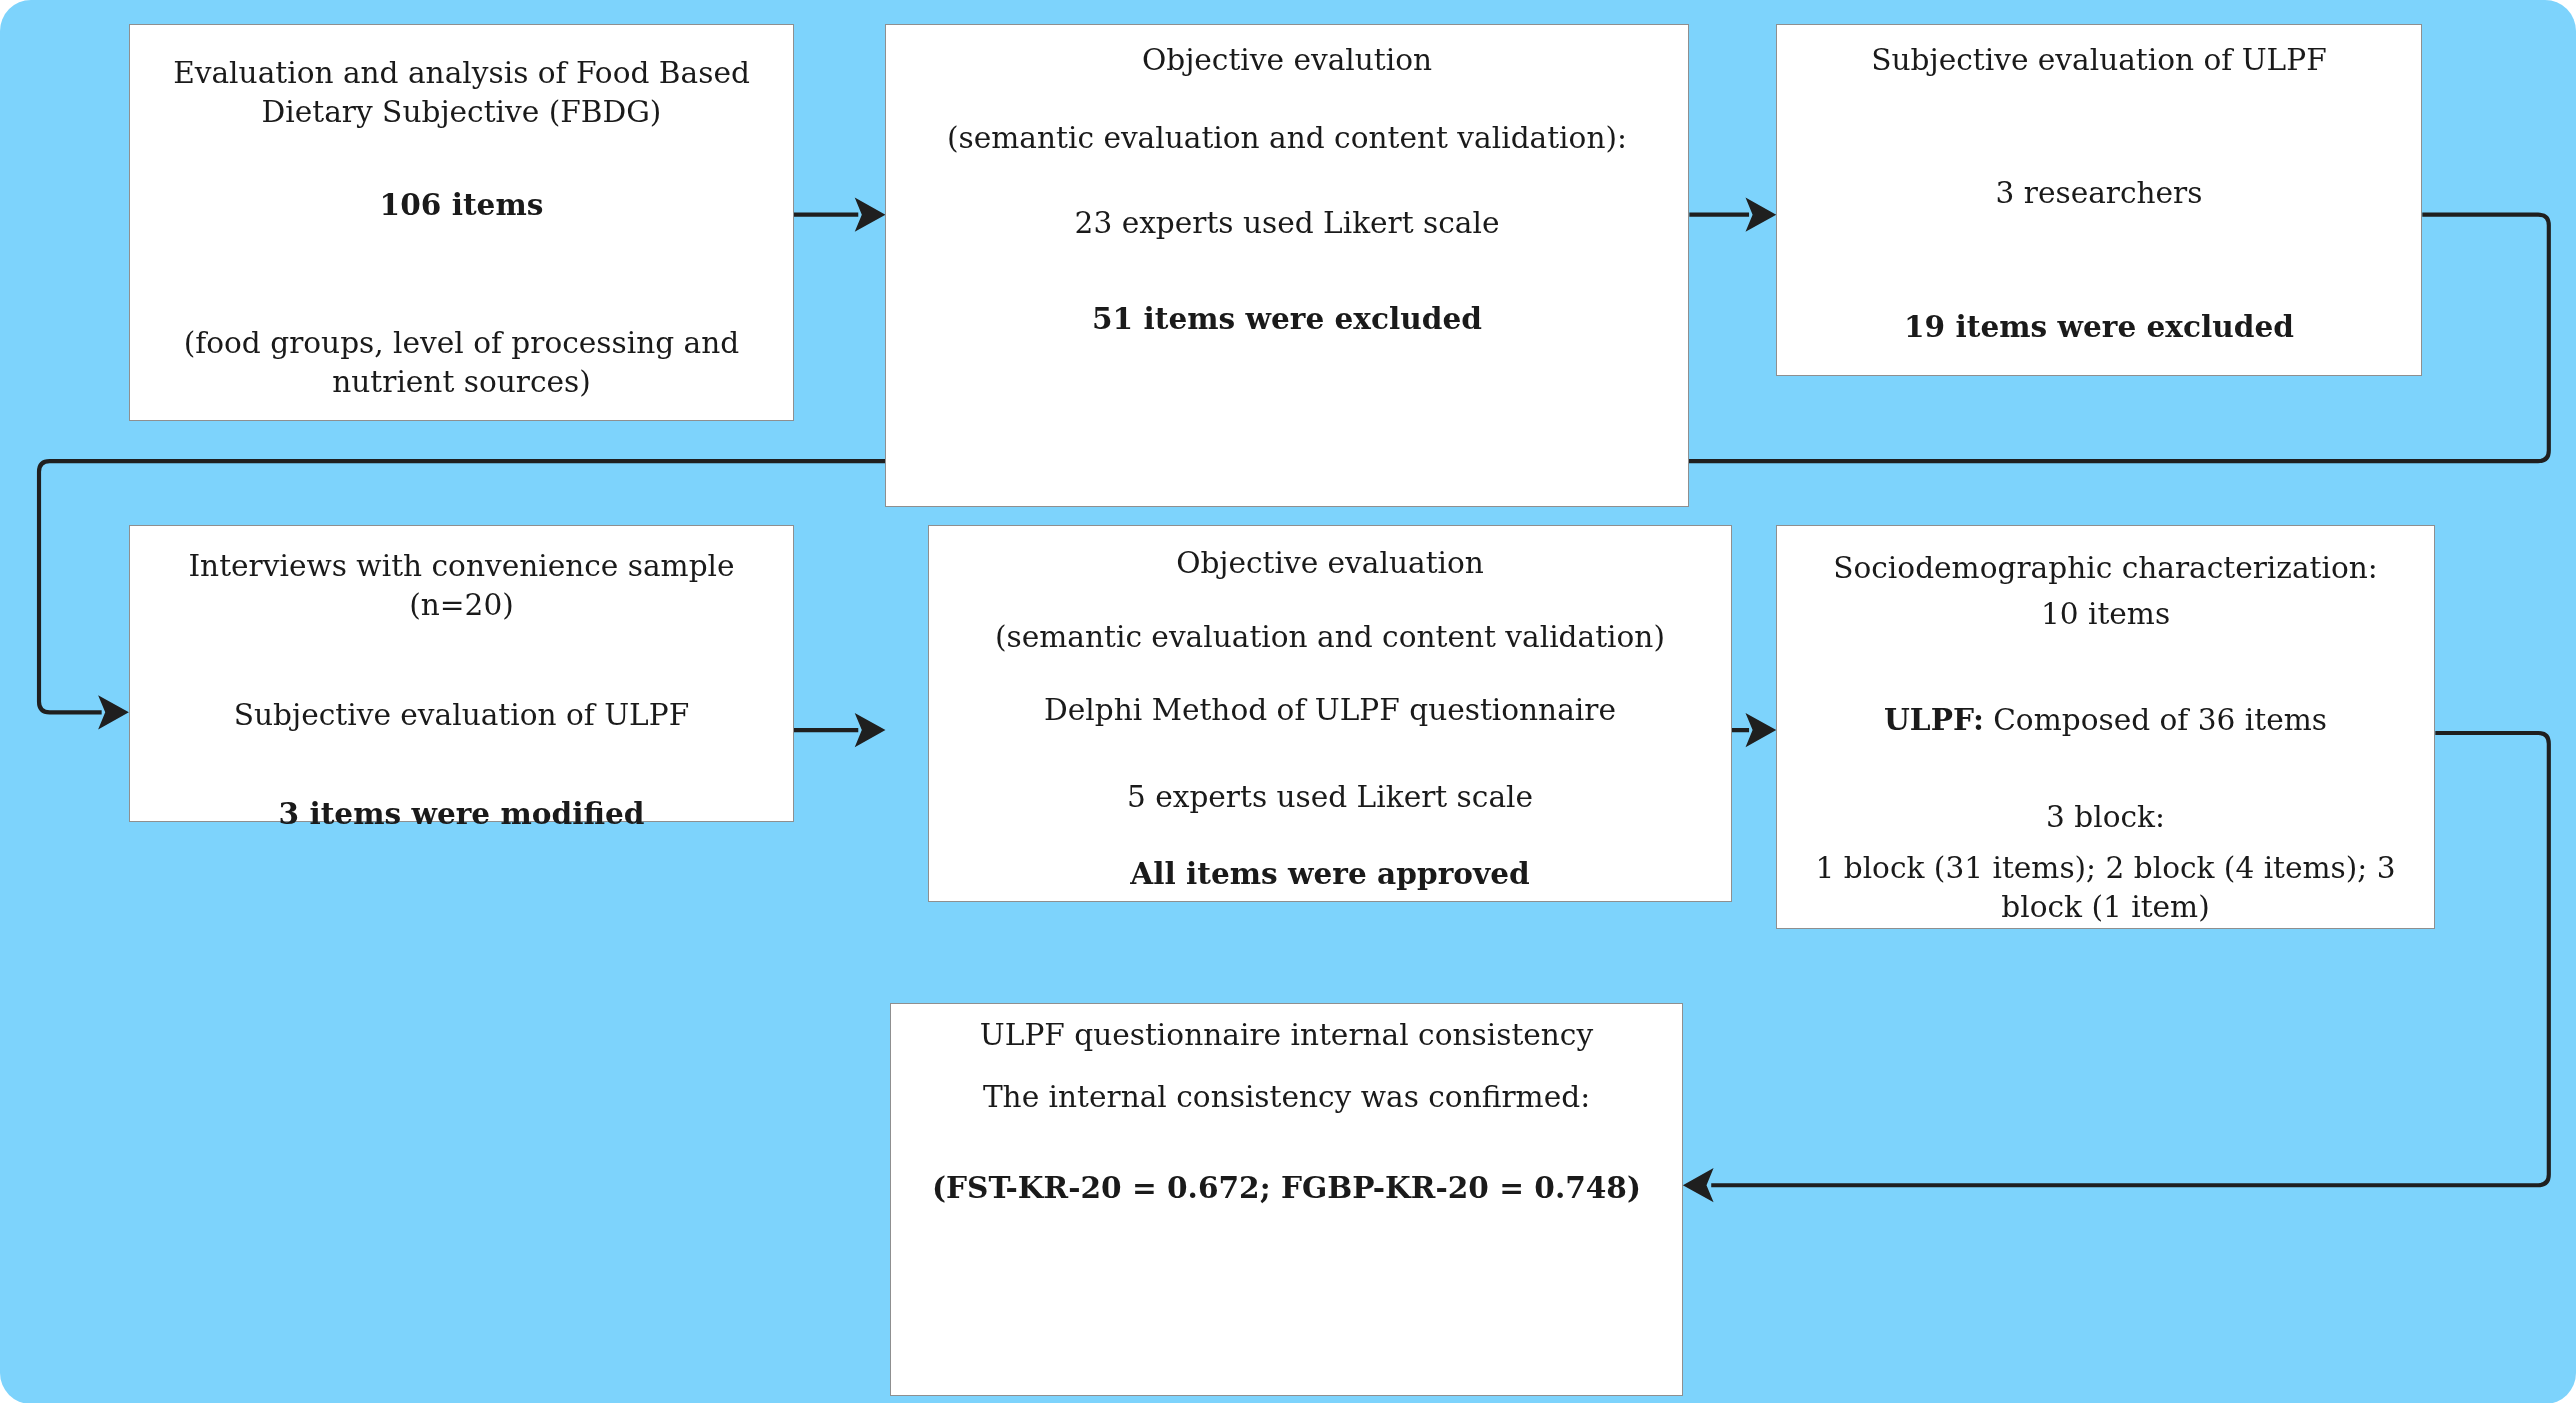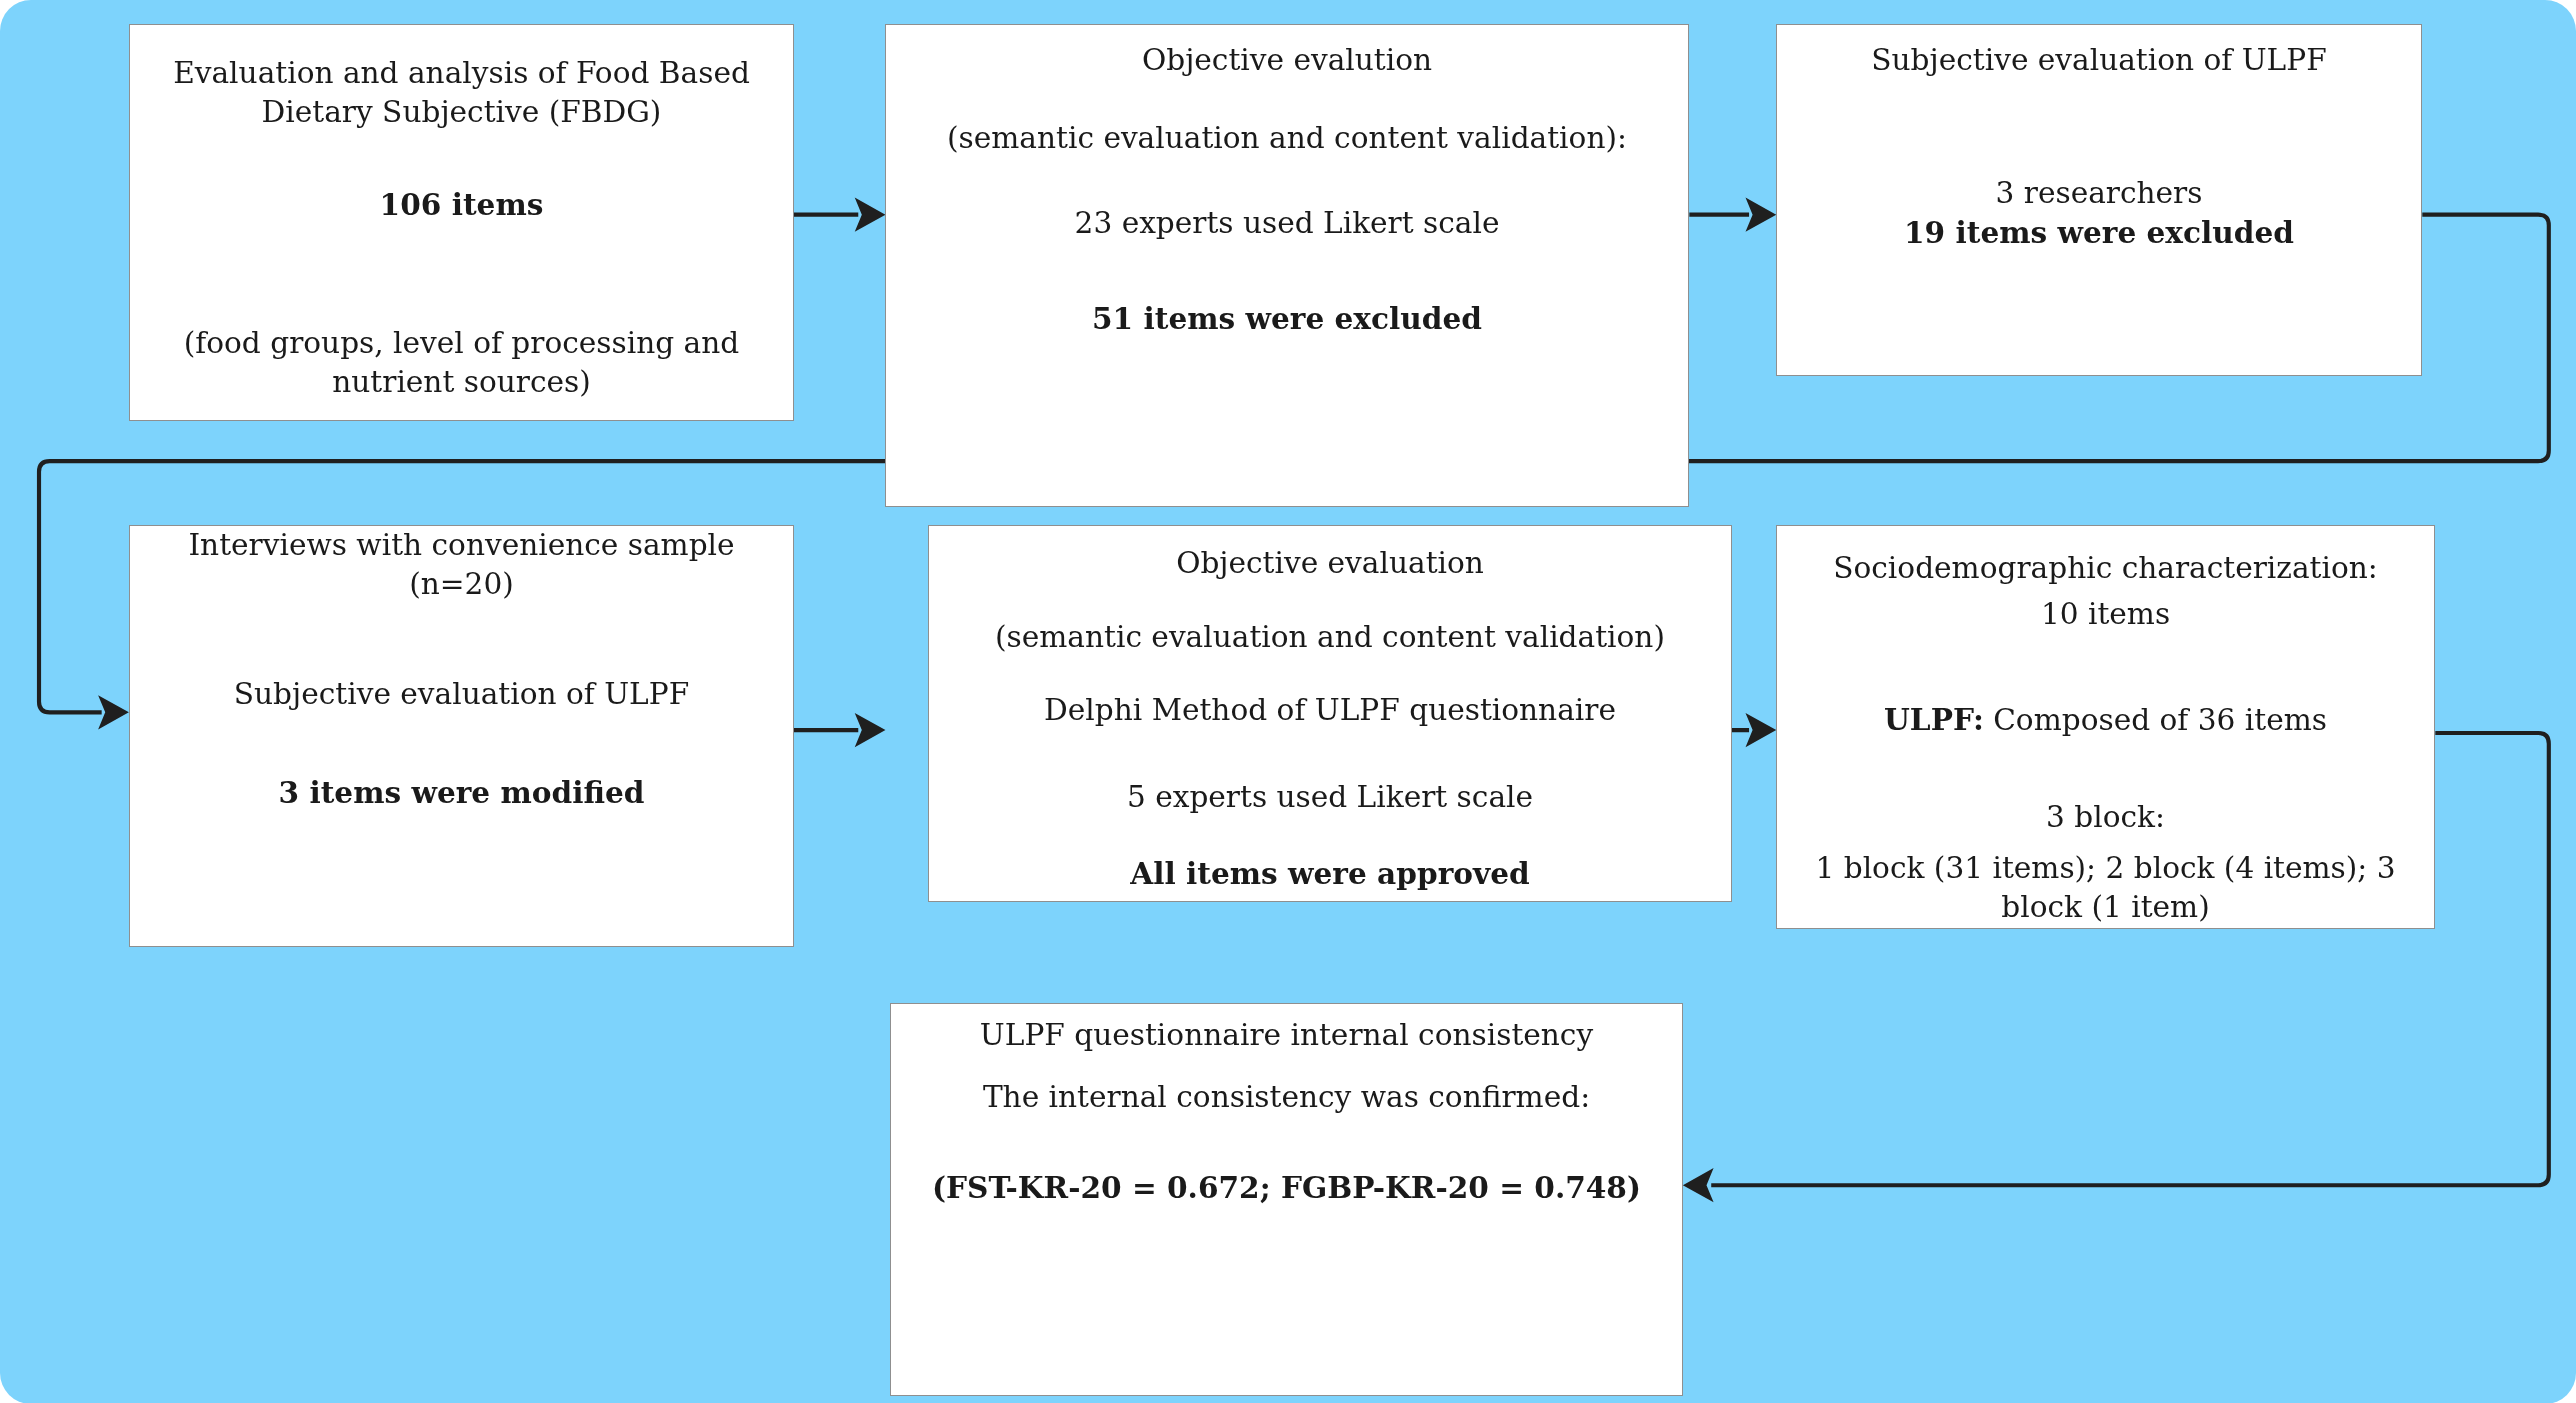--- a/index.html
+++ b/index.html
@@ -52,24 +52,24 @@
   <div class="fbox" style="left:885px;top:23.6px;width:804px;height:483px;padding-top:16.6px;">
     <span class="ln">Objective evalution</span>
     <span class="ln" style="margin-top:39px">(semantic evaluation and content validation):</span>
     <span class="ln" style="margin-top:46px">23 experts used Likert scale</span>
     <span class="ln b" style="margin-top:56px">51 items were excluded</span>
   </div>
 
   <div class="fbox" style="left:1776px;top:23.6px;width:646px;height:352px;padding-top:16.6px;">
     <span class="ln">Subjective evaluation of ULPF</span>
     <span class="ln" style="margin-top:94px">3 researchers</span>
-    <span class="ln b" style="">19 items were excluded</span>
+    <span class="ln b" style="margin-top:94px">19 items were excluded</span>
   </div>
 
-  <div class="fbox" style="left:129px;top:525px;width:665px;height:422px;">
+  <div class="fbox" style="left:129px;top:525px;width:665px;height:297px;padding-top:21px;">
     <span class="ln">Interviews with convenience sample</span>
     <span class="ln">(n=20)</span>
     <span class="ln" style="margin-top:71px">Subjective evaluation of ULPF</span>
     <span class="ln b" style="margin-top:59px">3 items were modified</span>
   </div>
 
   <div class="fbox" style="left:928px;top:525px;width:804px;height:377px;padding-top:17.7px;">
     <span class="ln">Objective evaluation</span>
     <span class="ln" style="margin-top:35px">(semantic evaluation and content validation)</span>
     <span class="ln" style="margin-top:34px">Delphi Method of ULPF questionnaire</span>

